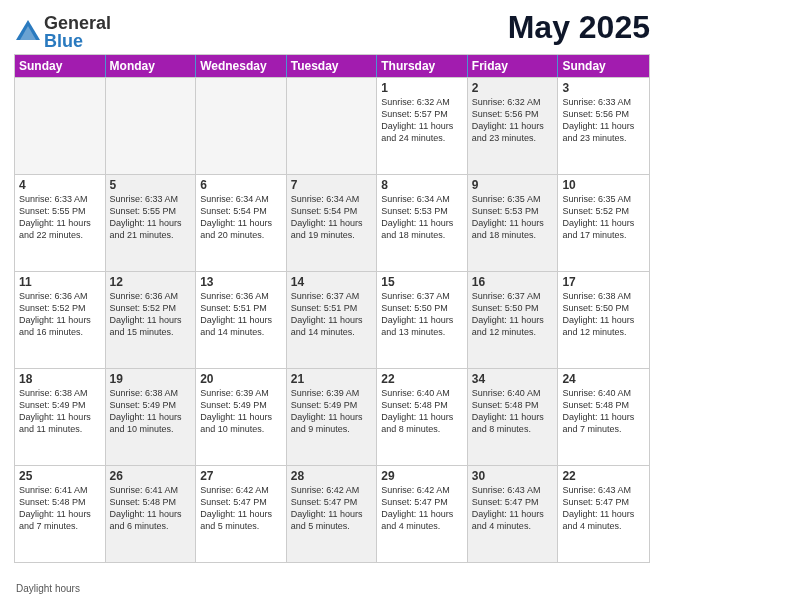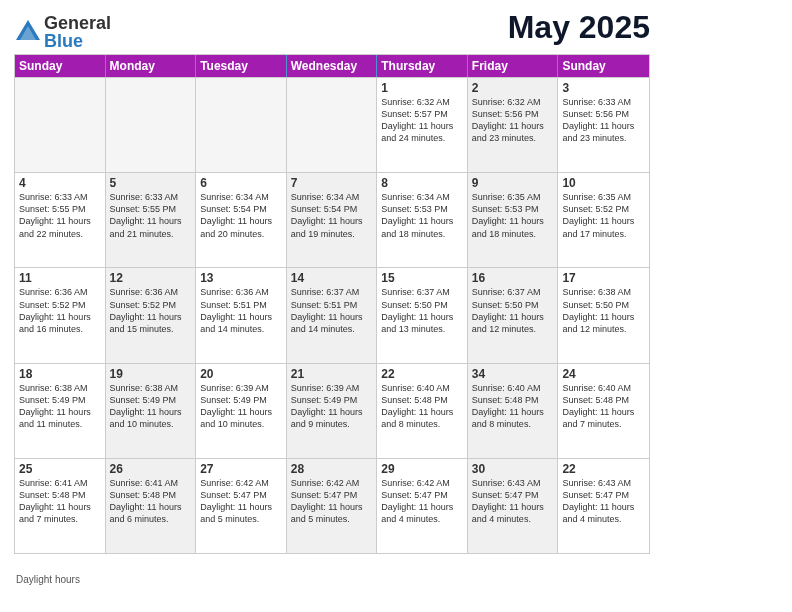--- a/index.html
+++ b/index.html
@@ -6,21 +6,21 @@
     body {
       font-family: Arial, sans-serif;
       background: #fff;
       width: 792px;
       height: 612px;
       overflow: hidden;
     }
     .page {
       width: 664px;
       height: 612px;
-      padding: 10px 14px 27px 14px;
+      padding: 10px 14px 18px 14px;
       display: flex;
       flex-direction: column;
     }
     .header {
       display: flex;
       align-items: flex-start;
       justify-content: space-between;
       margin-bottom: 4px;
     }
     .logo {
@@ -140,22 +140,22 @@
     </div>
     <div class="title-block">
       <div class="main-title">May 2025</div>
     </div>
   </div>
 
   <div class="calendar">
     <div class="cal-header-row">
     <div class="cal-header-cell">Sunday</div>
         <div class="cal-header-cell">Monday</div>
+        <div class="cal-header-cell">Wednesday</div>
         <div class="cal-header-cell">Tuesday</div>
-        <div class="cal-header-cell">Wednesday</div>
         <div class="cal-header-cell">Thursday</div>
         <div class="cal-header-cell">Friday</div>
         <div class="cal-header-cell">Sunday</div>
       </div>
     <div class="cal-body">
     <div class="cal-week">
           <div class="cal-cell empty"></div>
           <div class="cal-cell empty"></div>
           <div class="cal-cell empty"></div>
           <div class="cal-cell empty"></div>

